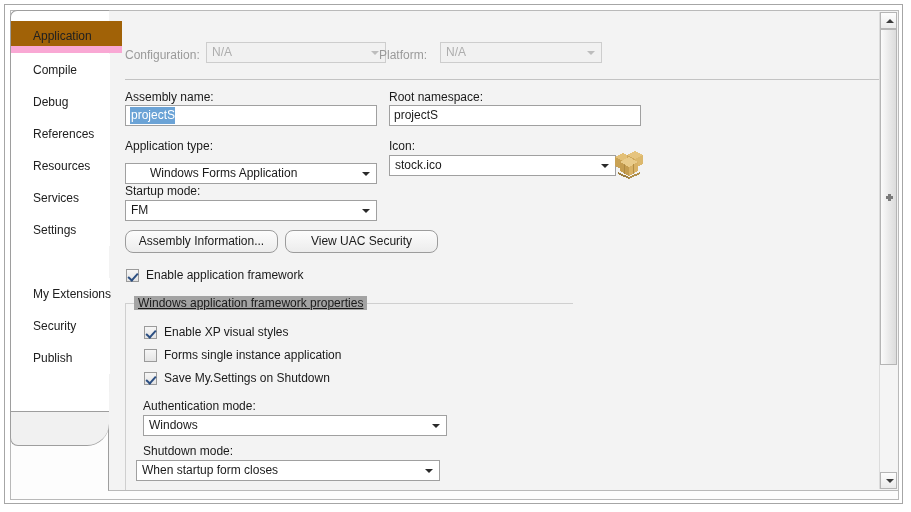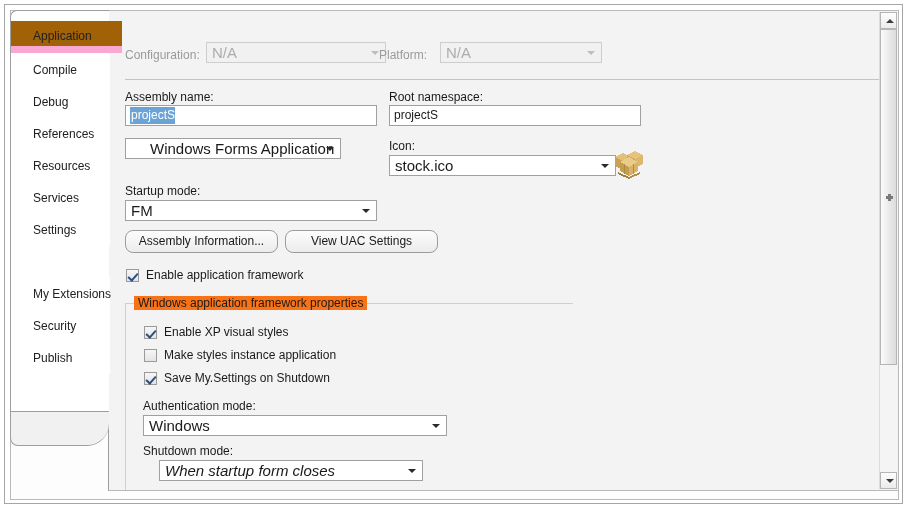--- a/index.html
+++ b/index.html
@@ -75,21 +75,21 @@
     z-index:2;
   }
   .content-inner{position:absolute;left:0;top:0;right:0;bottom:0;overflow:hidden;}
 
   .lbl{position:absolute;font-size:12px;color:#1a1a1a;white-space:nowrap;}
   .lbl.dim{color:#9a9a9a;}
 
   .combo{
     position:absolute;box-sizing:border-box;height:21px;
     background:#ffffff;border:1px solid #a0a0a0;
-    font-size:15px;color:#1a1a1a;
+    font-size:12px;color:#1a1a1a;
     line-height:19px;padding-left:5px;
     white-space:nowrap;overflow:hidden;
   }
   .combo.dis{background:#f1f1f1;border:1px solid #cdcdcd;color:#adadad;}
   .combo .arrow{
     position:absolute;right:1px;top:1px;width:17px;height:17px;
   }
   .combo .arrow:before{
     content:"";position:absolute;left:4px;top:7px;
     border-left:4px solid transparent;border-right:4px solid transparent;
@@ -125,22 +125,22 @@
     border:solid #2c4f82;border-width:0 2px 2px 0;
     transform:rotate(42deg);
   }
   .chk-lbl{position:absolute;font-size:12px;color:#1a1a1a;white-space:nowrap;}
 
   .group{
     position:absolute;box-sizing:border-box;
     border:1px solid #cfcfcf;border-right:none;border-bottom:none;
   }
   .group-title{
-    position:absolute;top:-8px;left:8px;background:#f97316;padding:0 4px;
-    font-size:12px;color:#1a1a1a;white-space:nowrap;
+    position:absolute;top:-8px;left:8px;background:#a3a3a3;padding:0 4px;
+    font-size:12px;color:#1a1a1a;white-space:nowrap;text-decoration:underline;
   }
 
   
   .ico-box{position:absolute;width:34px;height:34px;}
 
   
   .scrollbar{
     position:absolute;right:1px;top:1px;width:17px;bottom:1px;
     background:#f0f0f0;border-left:1px solid #dcdcdc;
   }
@@ -191,21 +191,21 @@
     <div class="textbox" style="left:16px;top:94px;width:252px;">
       <span class="sel-text">projectS</span>
     </div>
 
     <span class="lbl" style="left:280px;top:79px;">Root namespace:</span>
     <div class="textbox" style="left:280px;top:94px;width:252px;">
       <span>projectS</span>
     </div>
 
     <span class="lbl" style="left:16px;top:128px;">Application type:</span>
-    <div class="combo" style="left:16px;top:127px;width:216px;padding-left:24px;">
+    <div class="combo" style="left:16px;top:152px;width:252px;padding-left:24px;">
       <span>Windows Forms Application</span>
       <span class="arrow"></span>
     </div>
 
     <span class="lbl" style="left:280px;top:128px;">Icon:</span>
     <div class="combo" style="left:280px;top:144px;width:227px;">
       <span>stock.ico</span>
       <span class="arrow"></span>
     </div>
 
@@ -232,45 +232,45 @@
       </svg>
     </div>
 
     <span class="lbl" style="left:16px;top:173px;">Startup mode:</span>
     <div class="combo" style="left:16px;top:189px;width:252px;">
       <span>FM</span>
       <span class="arrow"></span>
     </div>
 
     <div class="btn" style="left:16px;top:219px;width:153px;">Assembly Information...</div>
-    <div class="btn" style="left:176px;top:219px;width:153px;">View UAC Settings</div>
+    <div class="btn" style="left:176px;top:219px;width:153px;">View UAC Security</div>
 
     <div class="chk on" style="left:17px;top:258px;"></div>
     <span class="chk-lbl" style="left:37px;top:257px;">Enable application framework</span>
 
     <div class="group" style="left:16px;top:292px;width:448px;height:189px;">
       <span class="group-title">Windows application framework properties</span>
 
       <div class="chk on" style="left:18px;top:22px;"></div>
       <span class="chk-lbl" style="left:38px;top:21px;">Enable XP visual styles</span>
 
       <div class="chk" style="left:18px;top:45px;"></div>
-      <span class="chk-lbl" style="left:38px;top:44px;">Make styles instance application</span>
+      <span class="chk-lbl" style="left:38px;top:44px;">Forms single instance application</span>
 
       <div class="chk on" style="left:18px;top:68px;"></div>
       <span class="chk-lbl" style="left:38px;top:67px;">Save My.Settings on Shutdown</span>
 
       <span class="lbl" style="left:17px;top:95px;">Authentication mode:</span>
       <div class="combo" style="left:17px;top:111px;width:304px;">
         <span>Windows</span>
         <span class="arrow"></span>
       </div>
 
       <span class="lbl" style="left:17px;top:140px;">Shutdown mode:</span>
-      <div class="combo" style="left:33px;top:156px;width:264px;font-style:italic;">
+      <div class="combo" style="left:10px;top:156px;width:304px;">
         <span>When startup form closes</span>
         <span class="arrow"></span>
       </div>
     </div>
 
     <div class="scrollbar">
       <div class="sb-btn up">
           <span class="tri"></span>
         </div>
       <div class="sb-track">

